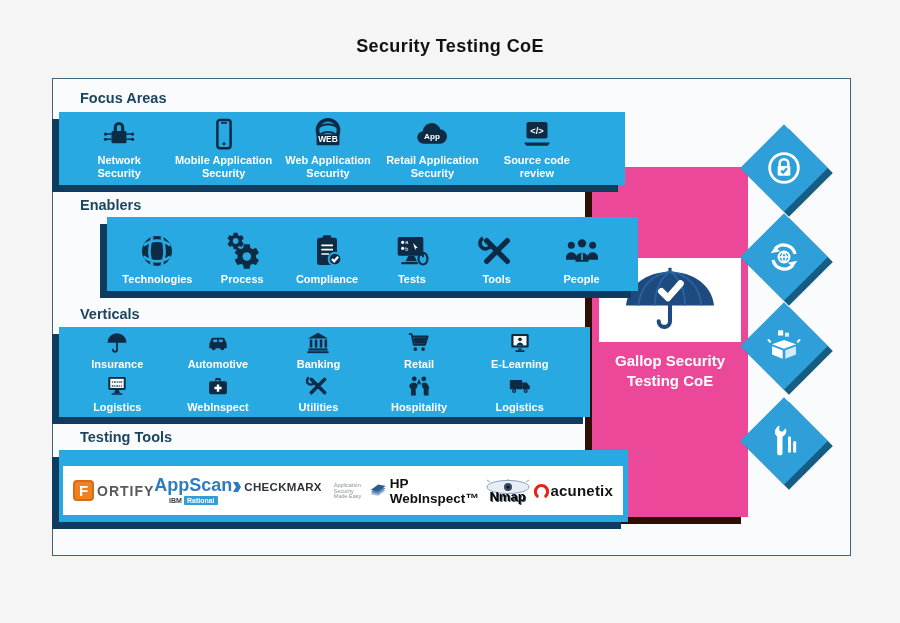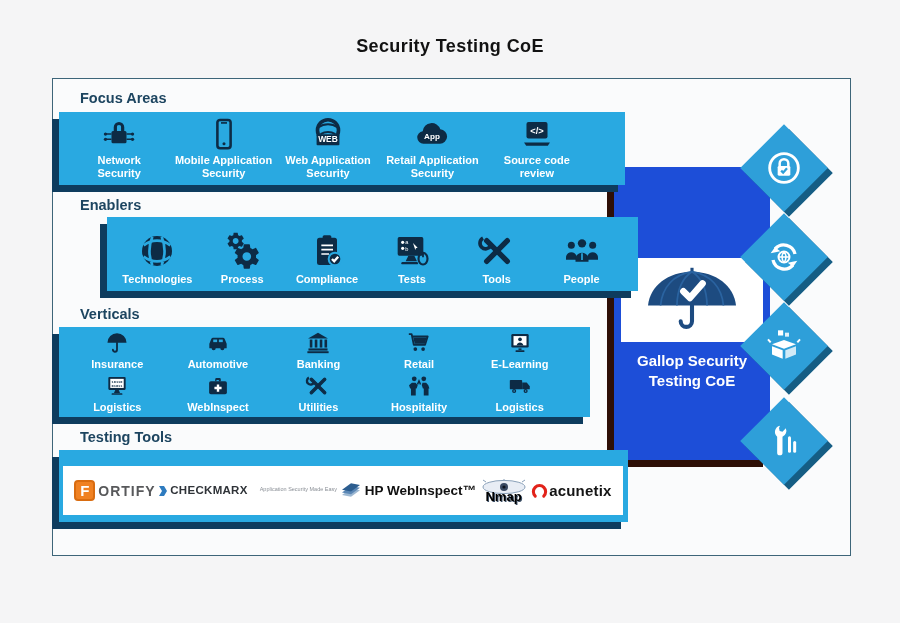--- a/index.html
+++ b/index.html
@@ -55,21 +55,21 @@
   .cx-row { display:flex; align-items:center; gap:2px; }
   .cx-text { font-size:11.5px; font-weight:800; color:#2f3338; letter-spacing:.3px; }
   .cx-tag { font-size:5.5px; color:#8a8f96; margin-top:2px; margin-left:12px; }
   .hp-text { font-size:13.5px; font-weight:800; color:#101010; }
   .nmap { display:flex; flex-direction:column; align-items:center; line-height:1; }
   .nmap-text { font-size:13px; font-weight:800; color:#000000; text-shadow:1px 1px 0 #3c4f66; margin-top:-7px; }
   .acx { display:flex; align-items:center; gap:1px; }
   .acx-text { font-size:15px; font-weight:700; color:#141414; letter-spacing:.2px; }
 
   
-  .gallop { position:absolute; left:614px; top:167px; width:156px; height:293px; background:#1d4ed8;
+  .gallop { position:absolute; left:592px; top:167px; width:156px; height:350px; background:#ec4899;
     box-shadow:-7px 7px 0 #2e0f06; z-index:1; }
   .gallop-white { position:absolute; left:7px; right:7px; top:91px; height:84px; background:#fff;
     display:flex; align-items:center; justify-content:center; }
   .gallop-cap { position:absolute; left:0; right:0; top:184px; text-align:center; color:#fff;
     font-size:15px; font-weight:800; line-height:1.35; }
 
   
   .dia { position:absolute; width:62px; height:62px; background:#2e9fd9; transform:rotate(45deg);
     box-shadow:7px 0 0 #155d84; z-index:3; }
   .dia-ic { position:absolute; inset:0; display:flex; align-items:center; justify-content:center;
@@ -304,20 +304,27 @@
     </div>
   </div>
 
   <div class="sec-head" style="left:80px; top:429px;">Testing Tools</div>
   <div class="band band-tools">
     <div class="tools-white">
       <div class="logo">
         <span class="f-box">F</span>
         <span class="f-text">ORTIFY</span>
       </div>
+      <div class="appscan">
+        <span class="appscan-main">AppScan</span>
+        <span class="appscan-sub">
+          <span class="ibm">IBM</span>
+          <span class="rational">Rational</span>
+        </span>
+      </div>
       <div class="cx">
         <span class="cx-row">
           <svg width="10" height="12" viewBox="0 0 10 12">
               <path d="M1 1h5l3 5-3 5H1l3-5z" fill="#2e7bbf"></path>
             </svg>
           <span class="cx-text">CHECKMARX</span>
         </span>
         <span class="cx-tag">Application Security Made Easy</span>
       </div>
       <div class="logo">

